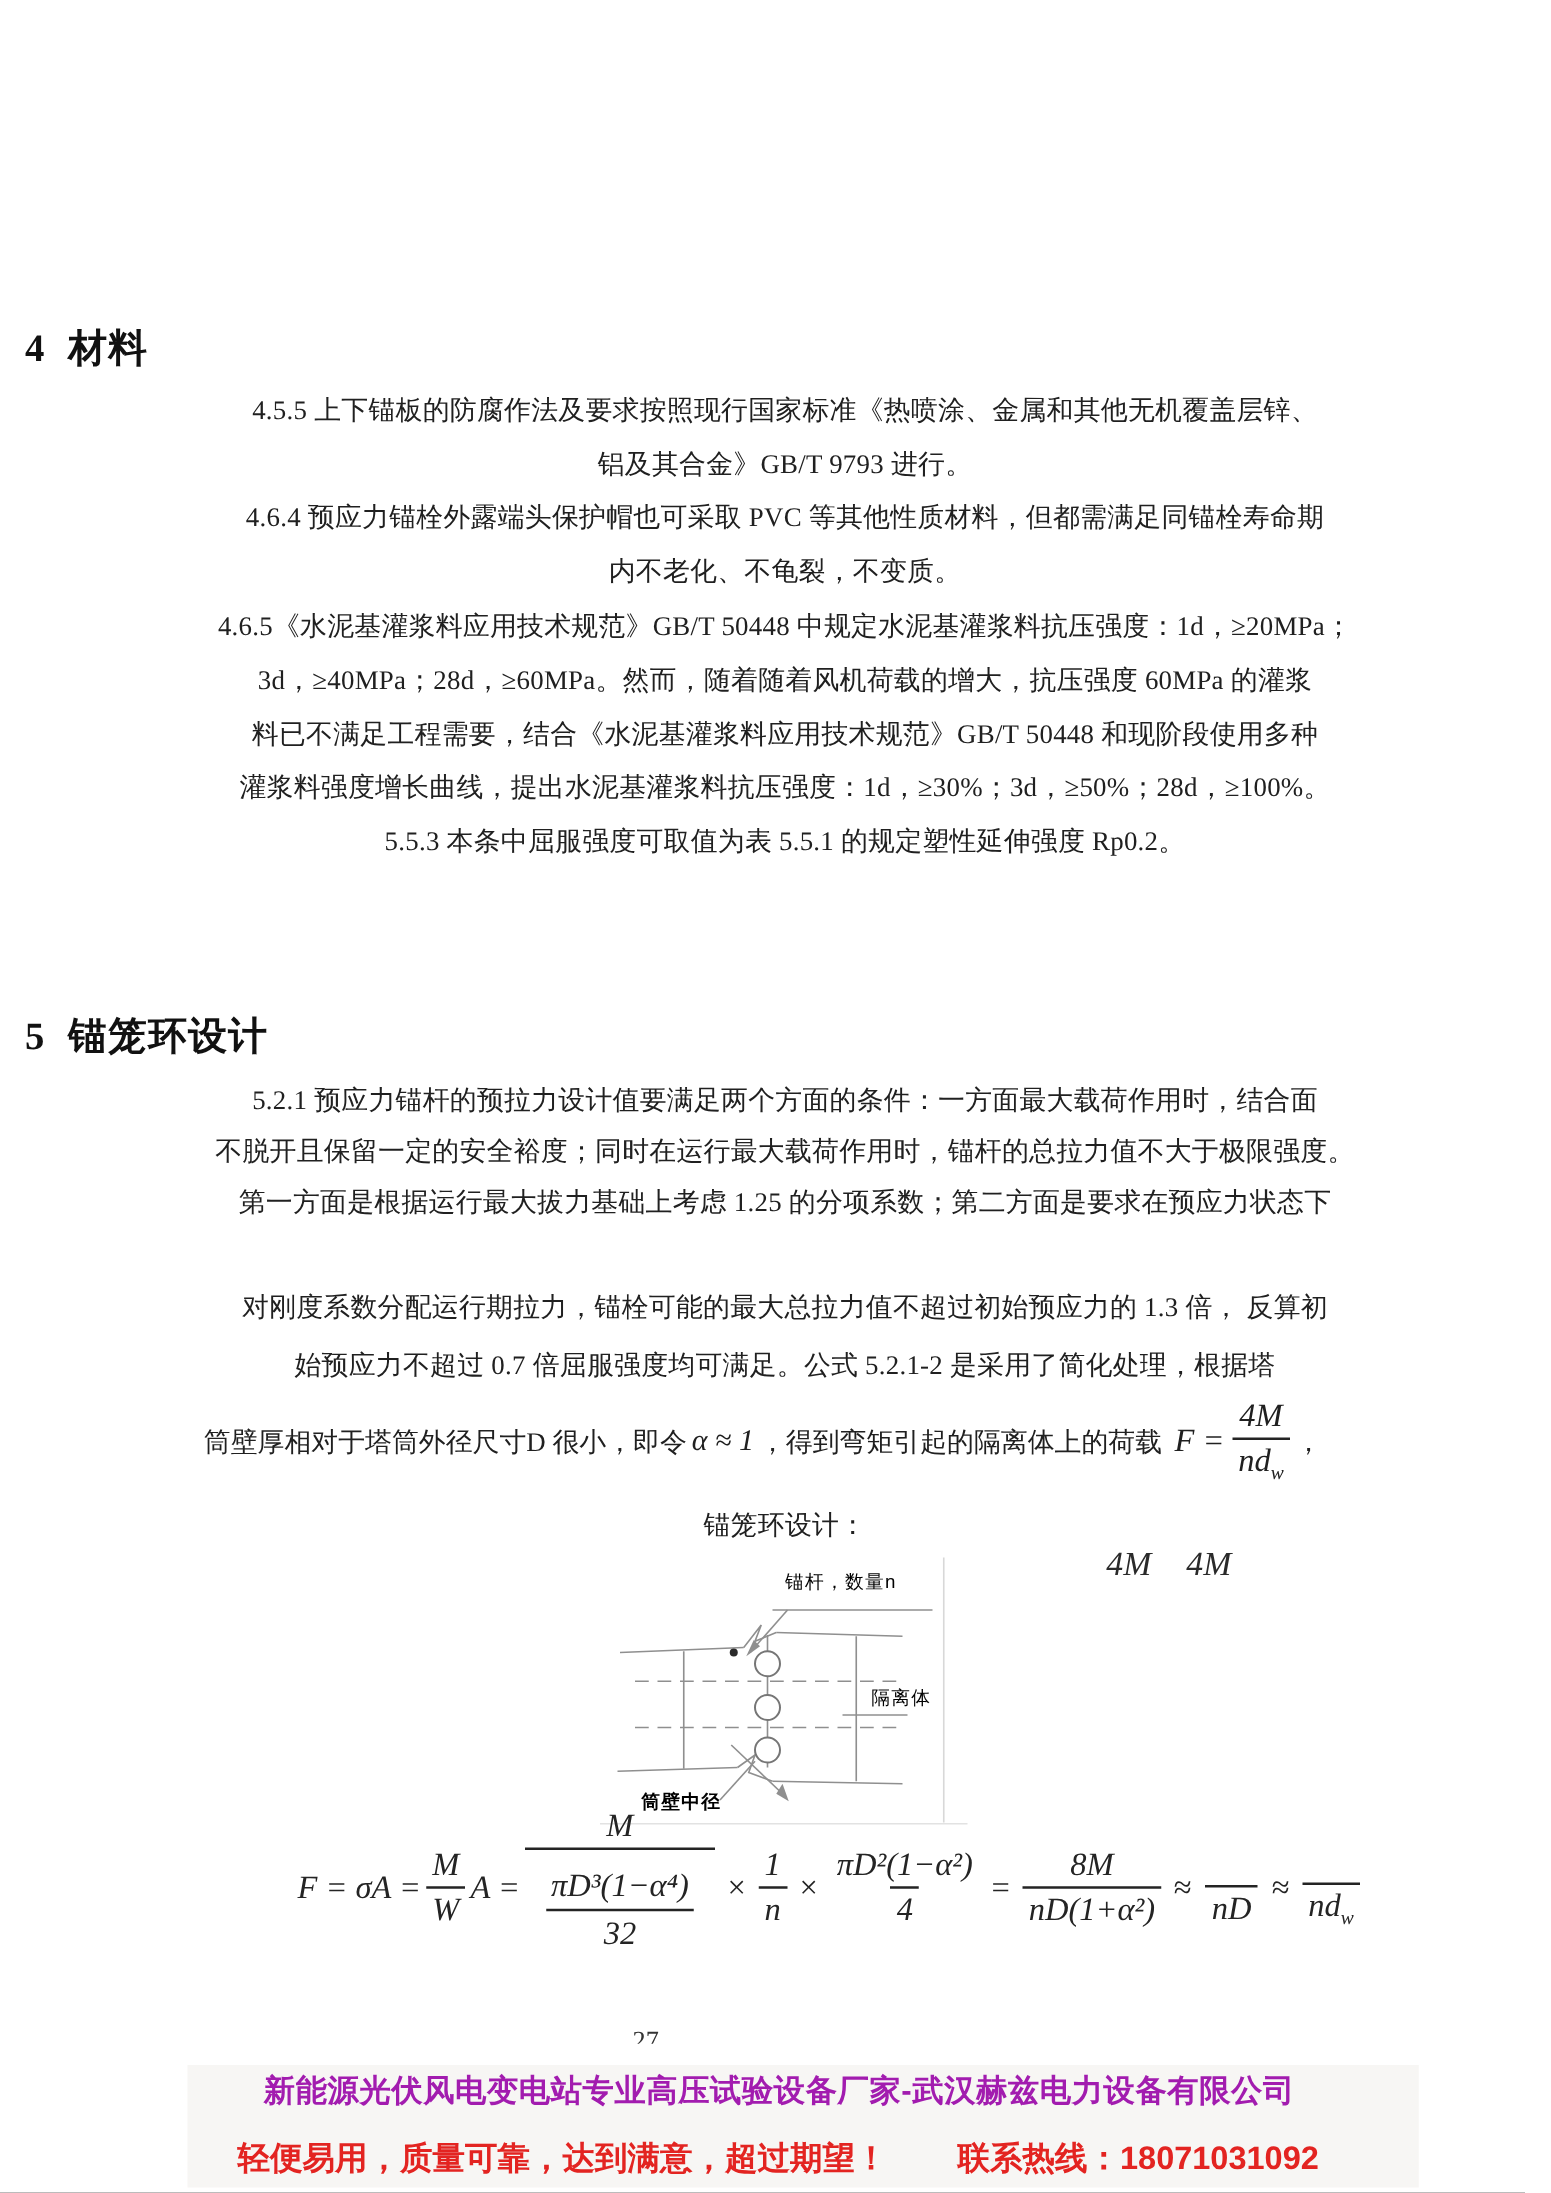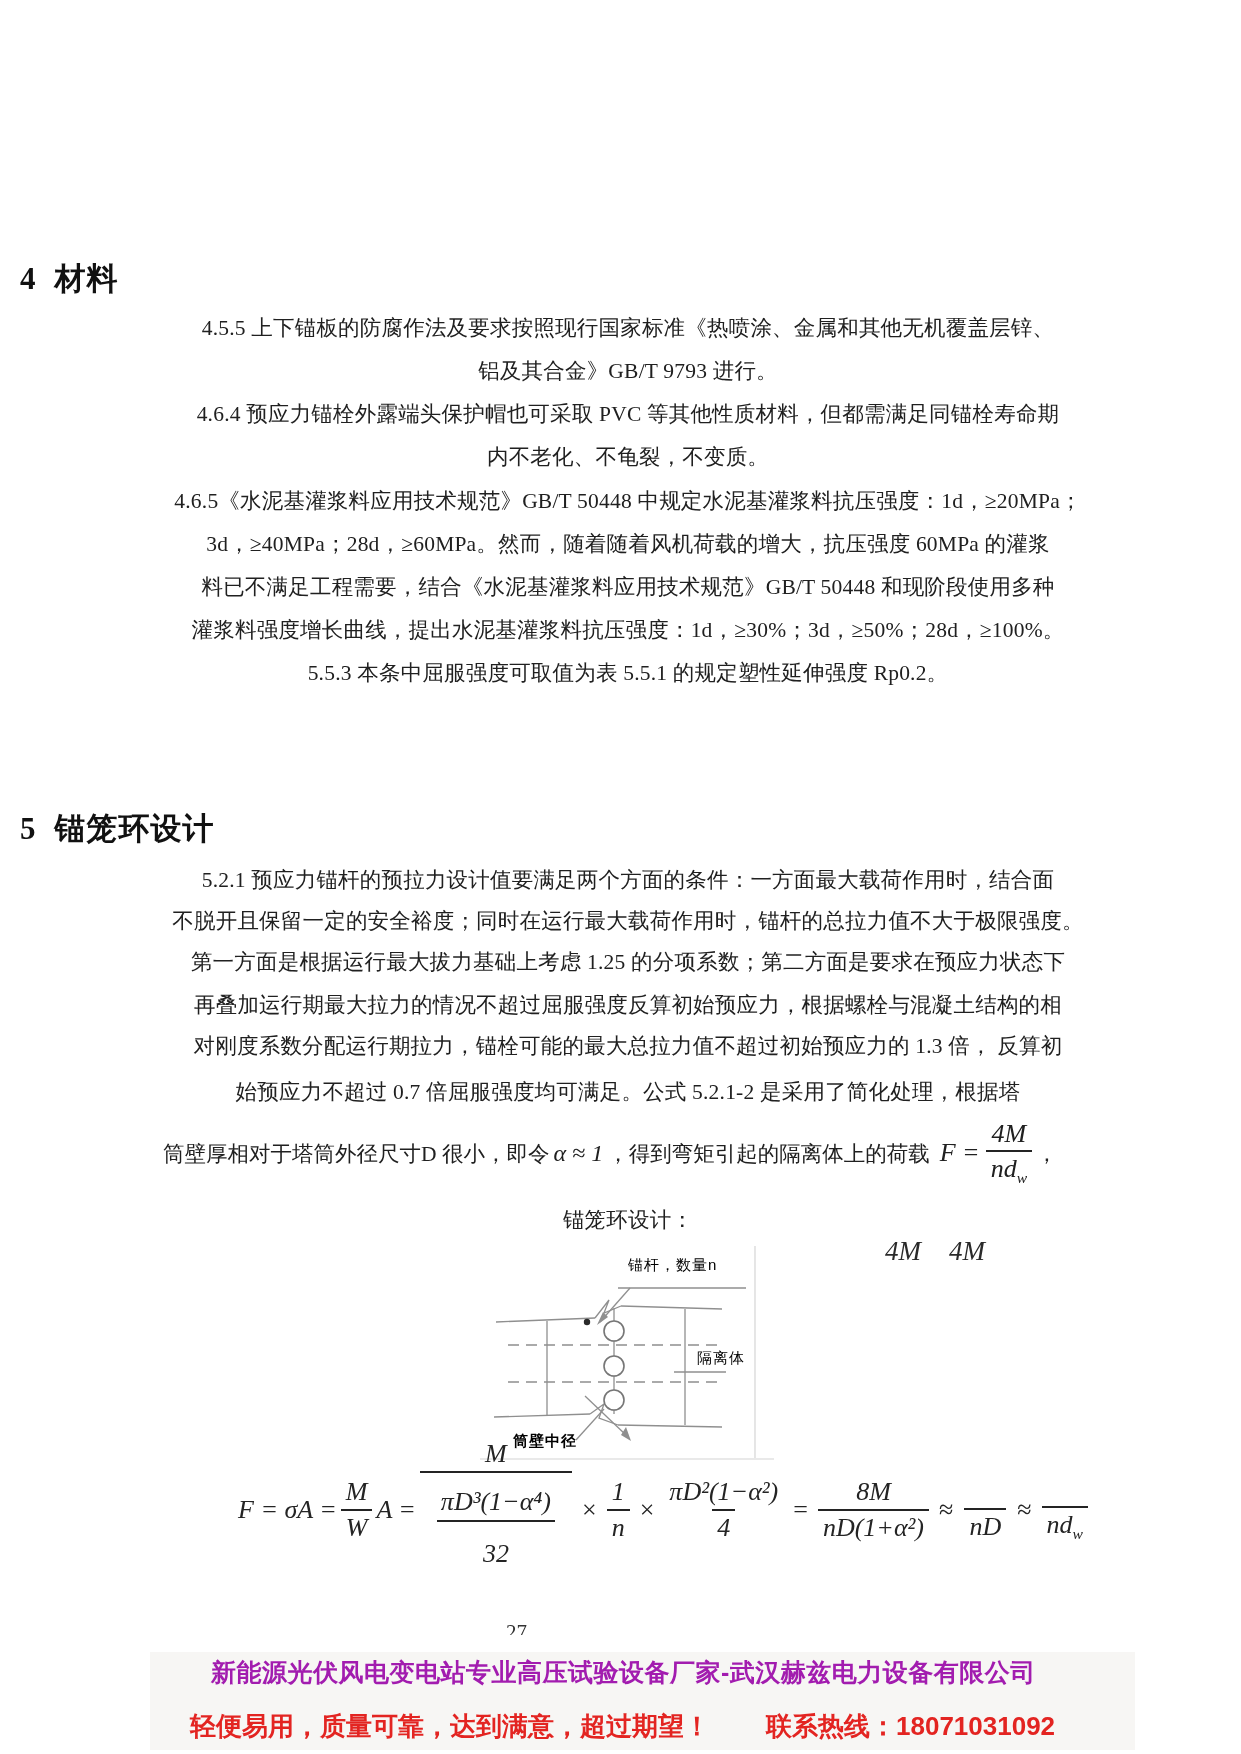--- a/index.html
+++ b/index.html
@@ -32,21 +32,21 @@
   .alpha-expr{font-size:24px;font-style:italic;margin:0 4px;}
   .inline-F{font-size:26px;font-style:italic;margin-left:10px;margin-right:2px;}
   
   .frac{display:inline-flex;flex-direction:column;align-items:center;
         text-align:center;vertical-align:middle;margin:0 4px;line-height:1.15;}
   .frac>.num{padding:0 5px 2px;}
   .frac>.den{border-top:2px solid #242424;padding:2px 5px 0;}
   .frac>.num:empty{min-height:1.05em;min-width:34px;}
   .frac .frac{margin:12px;}
   .frac .frac>.num{border-bottom:2px solid #242424;padding:0 4px 3px;}
-  .frac .frac>.den{border-top:none;padding:17px 4px 0;}
+  .frac .frac>.den{border-top:none;padding:3px 4px 0;}
   sub.vsub{font-size:0.6em;font-style:italic;}
   
   .formula-row{
     position:absolute;left:238px;top:1444px;height:132px;
     display:flex;align-items:center;white-space:nowrap;
     font-size:26px;font-style:italic;color:#242424;
   }
   .formula-row .op{font-style:normal;margin:0 6px;}
   
   .figure{position:absolute;left:478px;top:1244px;width:300px;height:218px;}
@@ -108,21 +108,20 @@
   <div class="bodyline" style="top:616px;">灌浆料强度增长曲线，提出水泥基灌浆料抗压强度：1d，≥30%；3d，≥50%；28d，≥100%。</div>
   <div class="bodyline" style="top:659px;">5.5.3 本条中屈服强度可取值为表 5.5.1 的规定塑性延伸强度 Rp0.2。</div>
 
   <div class="sec-heading" style="top:808px;">
     <span class="hnum">5</span><span>锚笼环设计</span>
   </div>
 
   <div class="bodyline" style="top:866px;">5.2.1 预应力锚杆的预拉力设计值要满足两个方面的条件：一方面最大载荷作用时，结合面</div>
   <div class="bodyline" style="top:907px;">不脱开且保留一定的安全裕度；同时在运行最大载荷作用时，锚杆的总拉力值不大于极限强度。</div>
   <div class="bodyline" style="top:948px;">第一方面是根据运行最大拔力基础上考虑 1.25 的分项系数；第二方面是要求在预应力状态下</div>
-  <div class="bodyline" style="top:991px;">再叠加运行期最大拉力的情况不超过屈服强度反算初始预应力，根据螺栓与混凝土结构的相</div>
   <div class="bodyline" style="top:1032px;">对刚度系数分配运行期拉力，锚栓可能的最大总拉力值不超过初始预应力的 1.3 倍， 反算初</div>
   <div class="bodyline" style="top:1078px;">始预应力不超过 0.7 倍屈服强度均可满足。公式 5.2.1-2 是采用了简化处理，根据塔</div>
 
   <div class="mixedline">
     <span>筒壁厚相对于塔筒外径尺寸D 很小，即令</span>
       <span class="alpha-expr">α ≈ 1</span>
       <span>，得到弯矩引起的隔离体上的荷载</span>
       <span class="inline-F">F =</span>
     <span class="frac" style="font-size:26px;font-style:italic;">
       <span class="num">4M</span>

